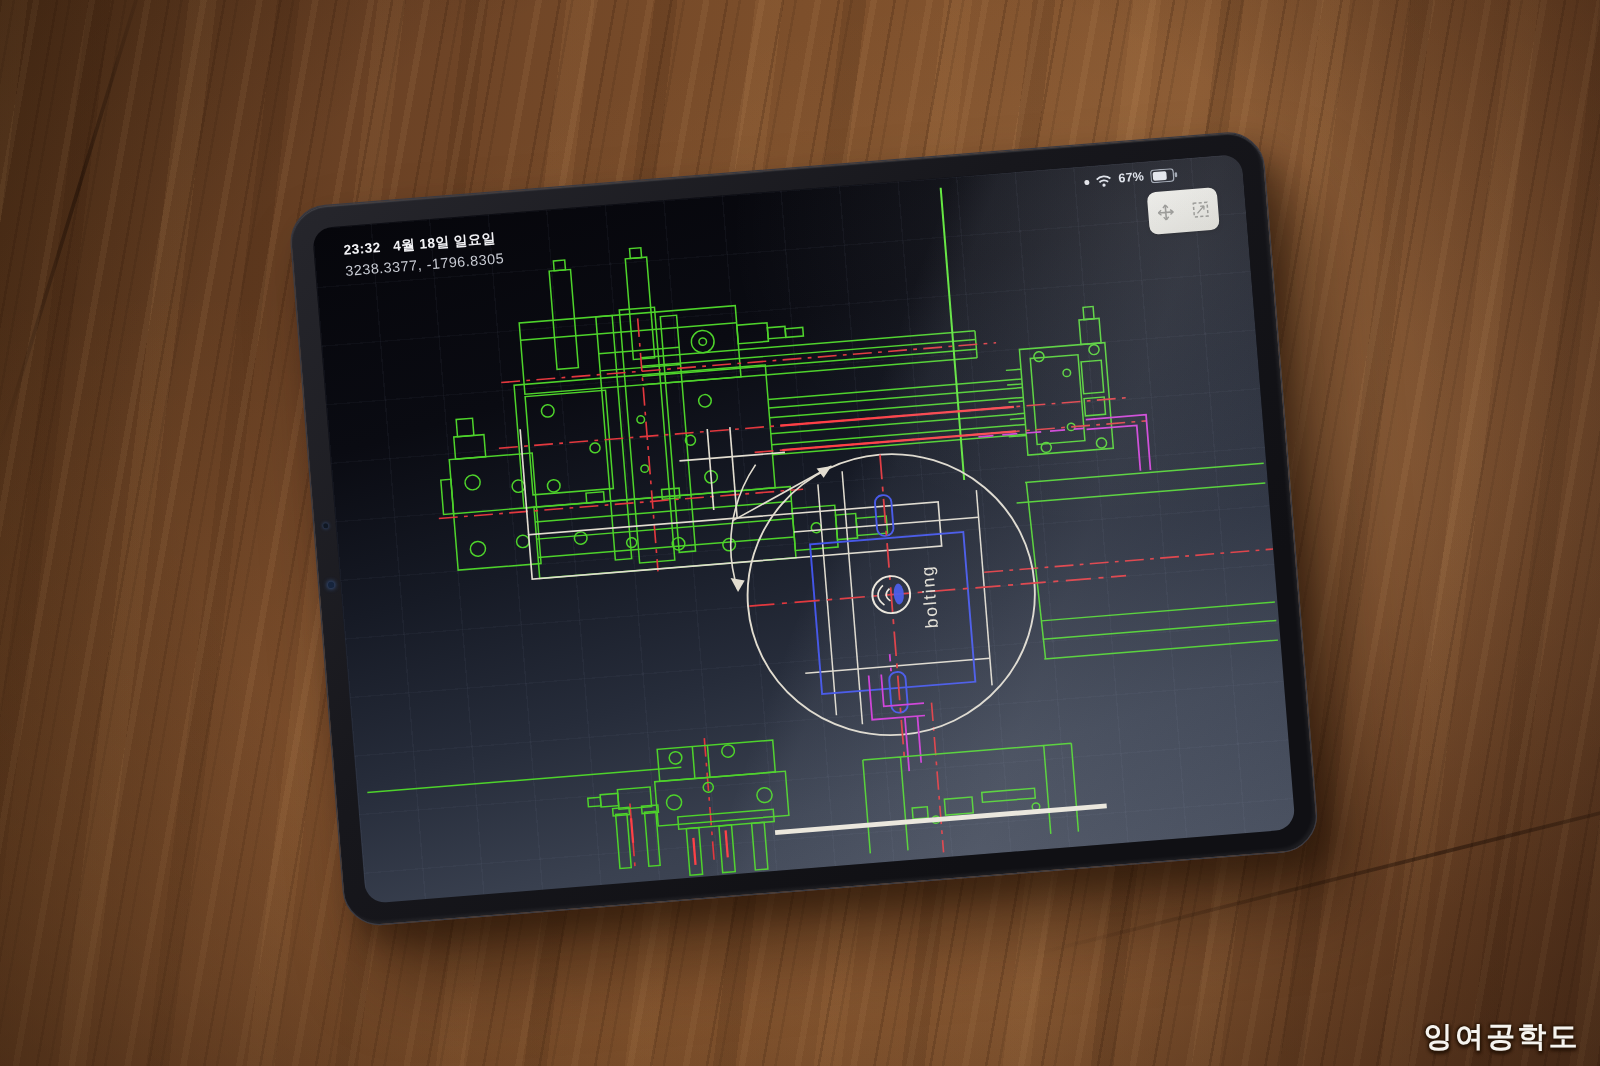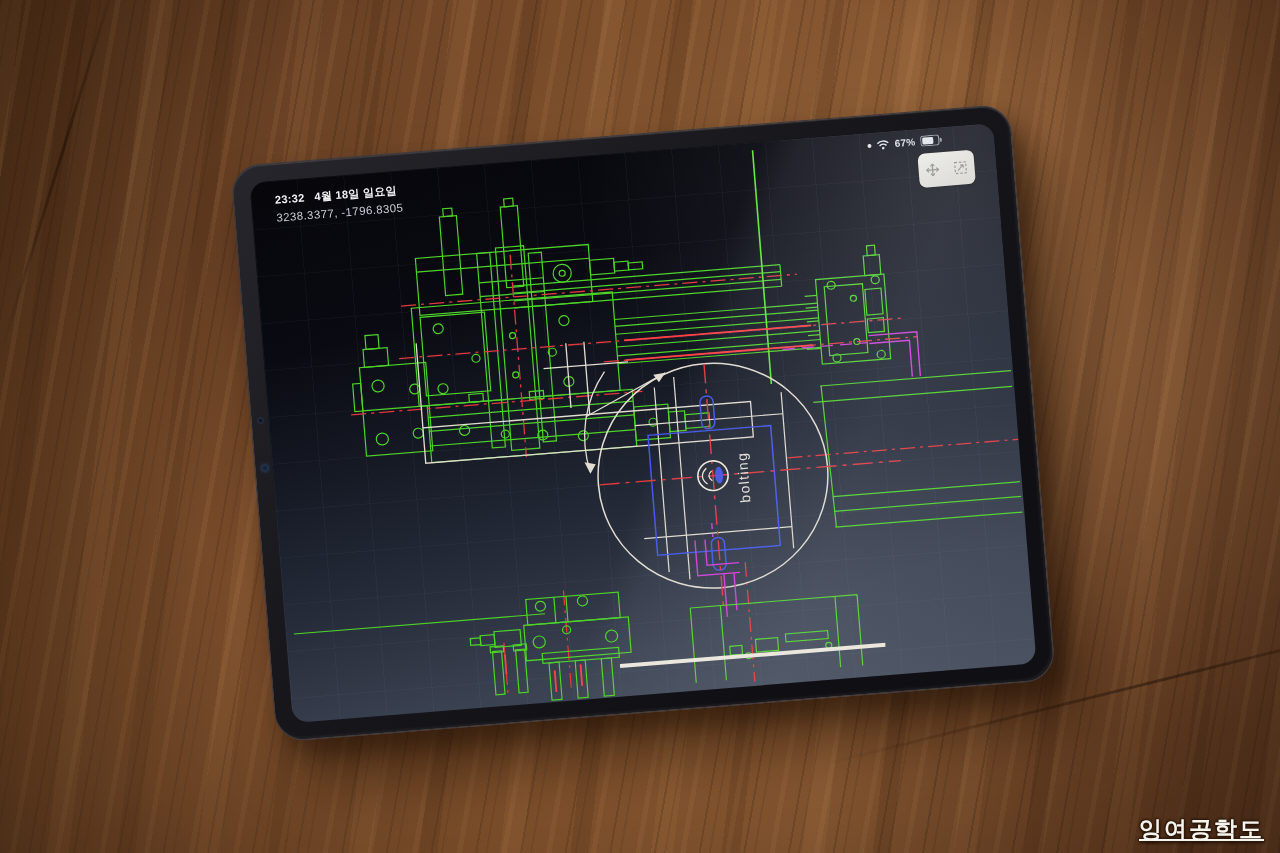--- a/index.html
+++ b/index.html
@@ -83,21 +83,20 @@
     background:linear-gradient(160deg,#f3f1e9,#dedbd1);display:flex;align-items:center;justify-content:space-around;
     box-shadow:0 1px 3px rgba(0,0,0,0.5);
   }
   .float-toolbar .tb-btn{width:16px;height:16px;display:flex;align-items:center;justify-content:center;}
 
   
   .watermark{
     position:absolute;right:16px;bottom:8px;z-index:5;
     color:#f6f4ef;font-size:23px;font-weight:bold;letter-spacing:2px;
     text-shadow:0 0 3px #2a1708,1px 1px 2px #2a1708,-1px -1px 2px #2a1708,0 2px 3px rgba(30,14,4,0.8);
-    text-decoration:underline;
   }
 </style>
 </head>
 <body>
 
 <div class="wood"></div>
 <div class="seam seam1"></div>
 <div class="seam seam2"></div>
 <div class="wood-vignette"></div>
 

